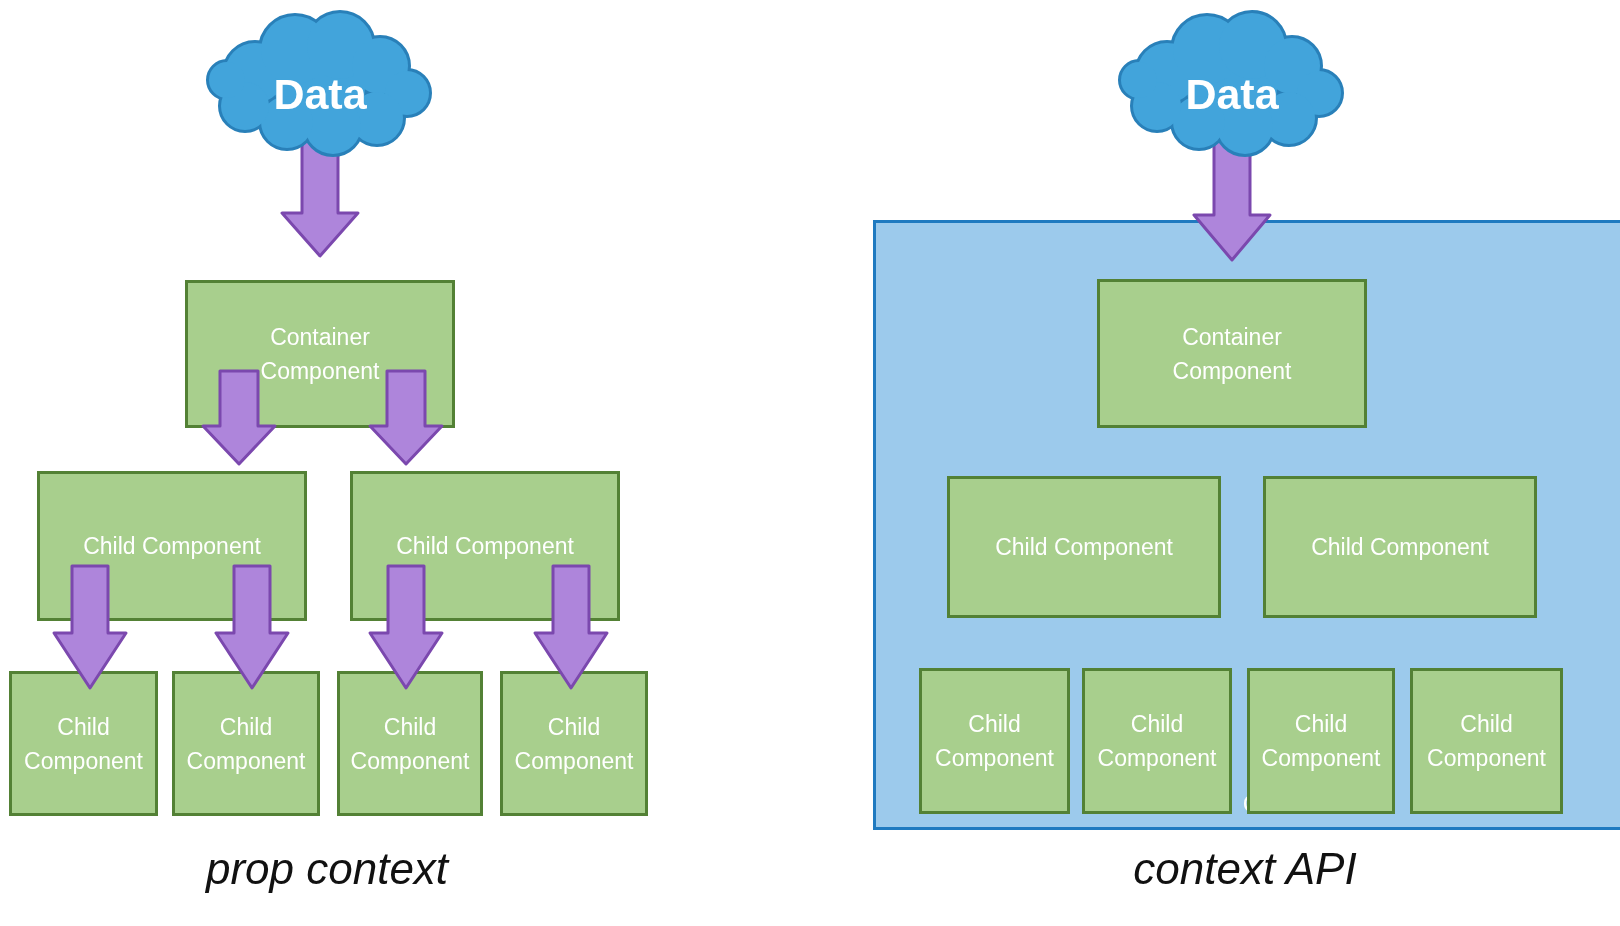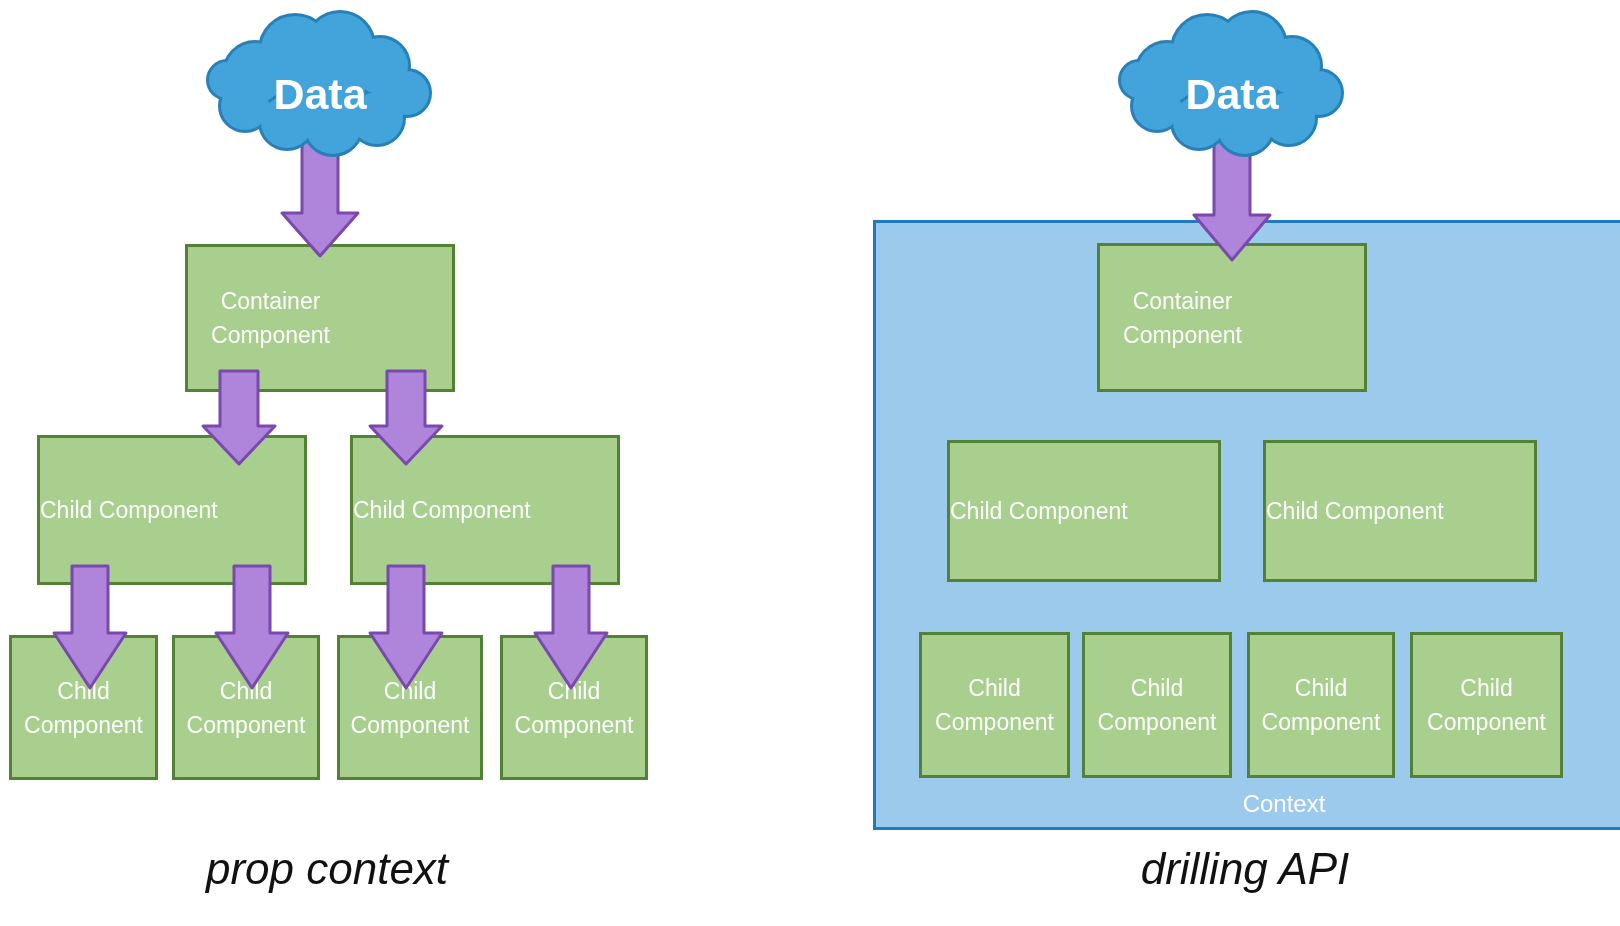--- a/index.html
+++ b/index.html
@@ -14,22 +14,22 @@
     box-sizing:border-box;z-index:0;
   }
   .context-label{
     position:absolute;left:0;right:0;bottom:10px;text-align:center;
     color:#ffffff;font-size:24px;line-height:26px;
   }
   
   .gbox{
     position:absolute;box-sizing:border-box;
     background:var(--box-fill);border:3px solid var(--box-stroke);
-    display:flex;align-items:center;justify-content:flex-start;text-align:center;
-    color:#ffffff;font-size:23px;line-height:34px;z-index:1;
+    display:flex;align-items:center;justify-content:center;text-align:center;
+    color:#ffffff;font-size:23px;line-height:34px;z-index:1;margin-top:36px;
   }
   .gbox .inner{display:block;}
   .narrow-text .inner{max-width:165px;}
   
   svg.overlay{position:absolute;left:0;top:0;z-index:3;pointer-events:none;}
   .arrow{fill:var(--arrow-fill);stroke:var(--arrow-stroke);stroke-width:3;stroke-linejoin:round;}
   .cloud-stroke{fill:var(--cloud-fill);stroke:var(--cloud-stroke);stroke-width:6;}
   .cloud-fill{fill:var(--cloud-fill);stroke:none;}
   
   .cloud-label{
@@ -146,15 +146,15 @@
       <g class="cloud-fill">
           <use href="#cloud-circles"></use>
         </g>
     </g>
   </svg>
 
   <div class="cloud-label l">Data</div>
   <div class="cloud-label r">Data</div>
 
   <div class="caption l">prop context</div>
-  <div class="caption r">drilling API</div>
+  <div class="caption r">context API</div>
 
 </div>
 
 </body></html>

